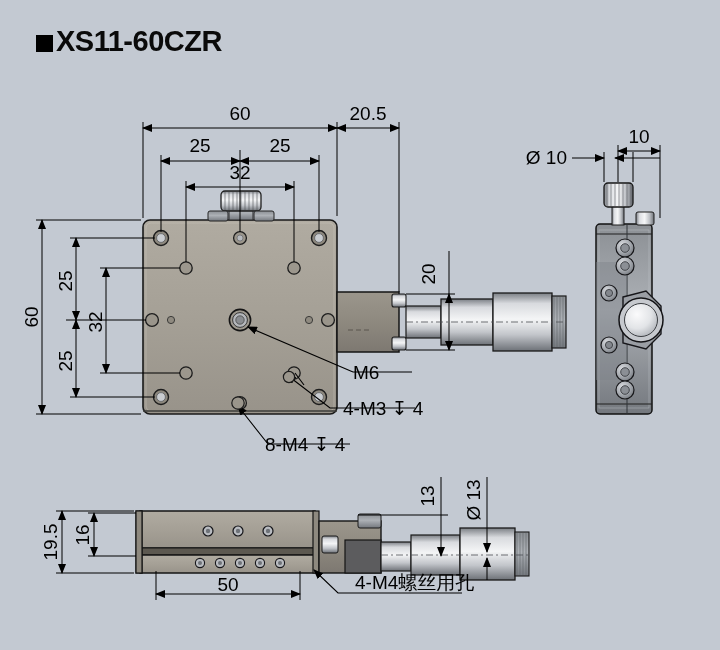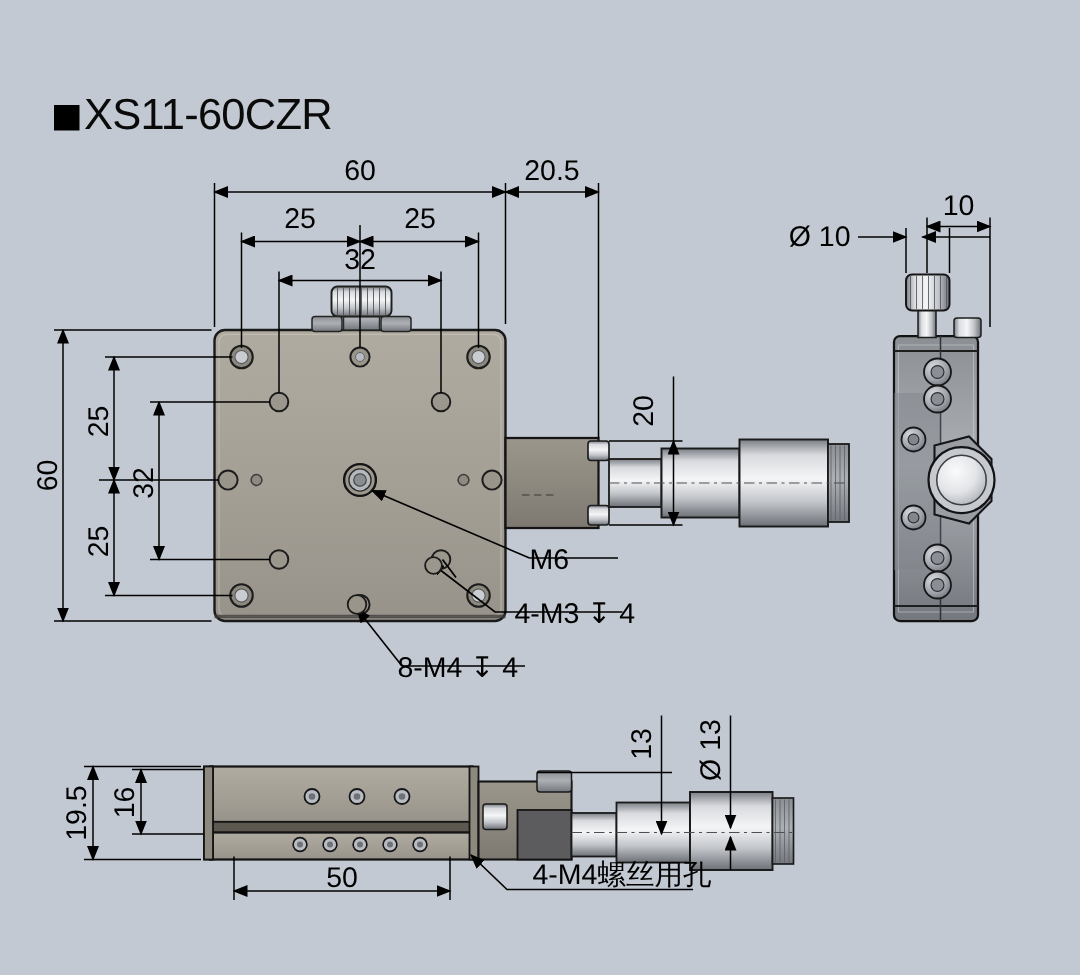--- a/index.html
+++ b/index.html
@@ -5,22 +5,22 @@
   html,body{margin:0;padding:0;}
   body{
     width:720px;height:650px;
     background:#c3c9d2;
     font-family:"Liberation Sans","DejaVu Sans",sans-serif;
     overflow:hidden;position:relative;
   }
   #stage{position:absolute;left:0;top:0;width:720px;height:650px;}
   .title{
     position:absolute;left:36px;top:25px;
-    font-size:29px;font-weight:400;color:#0a0a0a;
-    letter-spacing:-0.5px;white-space:nowrap;margin-top:36px;
+    font-size:29px;font-weight:700;color:#0a0a0a;
+    letter-spacing:-0.5px;white-space:nowrap;
   }
   .title .sq{display:inline-block;width:17px;height:17px;background:#000;margin-right:3px;vertical-align:-1px;}
   svg{position:absolute;left:0;top:0;}
   text{font-family:"Liberation Sans","DejaVu Sans",sans-serif;fill:#000;}
   .dim{font-size:19px;}
   .lbl{font-size:19px;}
   .cn{font-size:19px;}
 </style>
 </head>
 <body>

